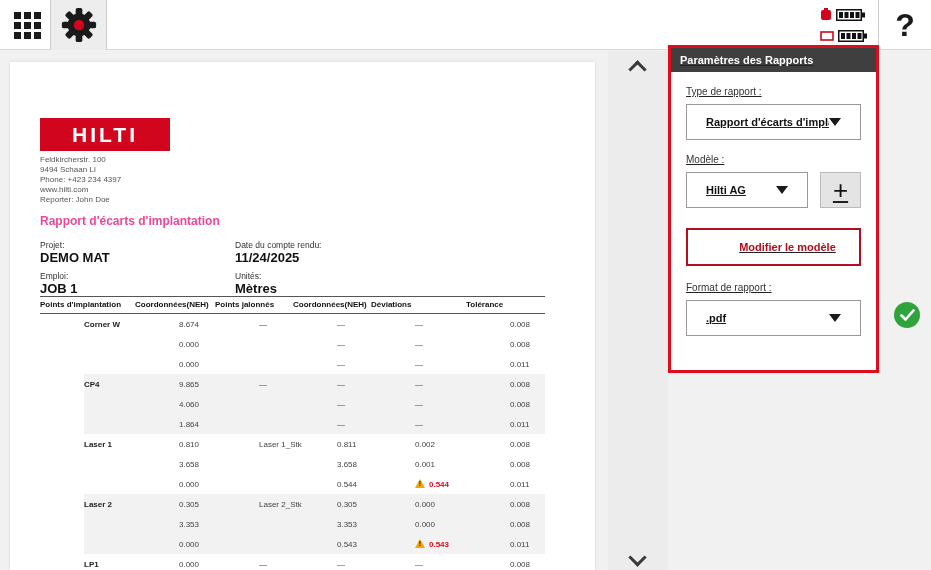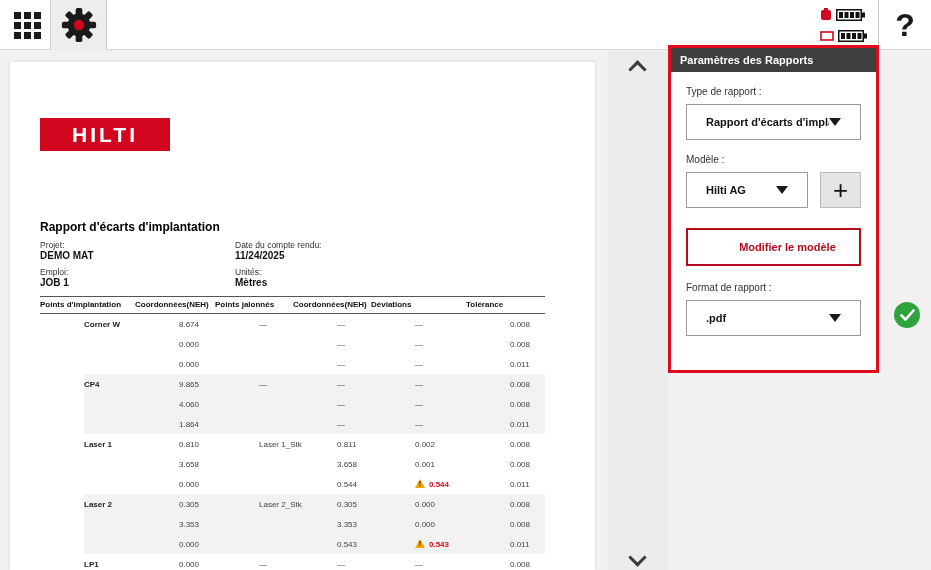--- a/index.html
+++ b/index.html
@@ -13,47 +13,47 @@
   .tb-right { position:absolute; right:0; top:0; height:50px; display:flex; align-items:center; }
   .battery-group { display:flex; flex-direction:column; gap:5px; padding-right:10px; }
   .batt-row { display:flex; align-items:center; gap:4px; }
   .tb-sep { width:1px; height:50px; background:#ccc; }
   .help-btn { width:52px; text-align:center; font-size:32px; font-weight:bold; color:#1a1a1a; cursor:pointer; }
 
   
   .doc { position:absolute; left:10px; top:62px; width:585px; height:508px; background:#fff; box-shadow:0 0 3px rgba(0,0,0,0.12); overflow:hidden; }
   .logo { position:absolute; left:30px; top:56px; width:130px; height:33px; background:var(--hilti-red); color:#fff; display:flex; align-items:center; justify-content:center; font-weight:bold; font-size:21px; letter-spacing:3px; border:2px solid var(--hilti-red); }
   .addr { position:absolute; left:30px; top:93px; font-size:8px; line-height:10px; color:#555; }
-  .doc-title { position:absolute; left:30px; top:152px; font-size:12px; font-weight:bold; color:#000000;margin-top:6px; }
+  .doc-title { position:absolute; left:30px; top:152px; font-size:12px; font-weight:bold; color:#ec4899; }
   .meta { position:absolute; left:30px; top:174px; width:505px; font-size:8.5px; }
   .meta-col { position:absolute; top:0; }
   .meta-col.c1 { left:0; }
   .meta-col.c2 { left:195px; }
   .meta-label { color:#333; margin-top:4px; }
-  .meta-value { font-weight:bold; font-size:10px; color:#111; margin-bottom:6px; }
+  .meta-value { font-weight:bold; font-size:13px; color:#111; margin-bottom:6px; }
 
   
   .tbl { position:absolute; left:30px; top:234px; width:505px; font-size:8px; }
   .thead { display:grid; grid-template-columns:95px 80px 78px 78px 95px 79px; border-top:1.5px solid #555; border-bottom:1.5px solid #555; font-weight:bold; padding:3px 0 3px 0; line-height:1.25; color:#111; }
   .thead > div { padding-right:6px; }
   .trow { display:grid; grid-template-columns:95px 80px 78px 78px 95px 79px; height:20px; align-items:center; color:#444;margin-left:44px; }
   .trow.shaded { background:#f2f2f2; }
   .trow .cname { font-weight:bold; color:#222; }
   .warn-tri { display:inline-block; width:10px; height:9px; background:#f0a500; clip-path:polygon(50% 0,100% 100%,0 100%); position:relative; margin-right:4px; vertical-align:-1px; }
   .warn-tri::after { content:"!"; position:absolute; left:0; right:0; top:1px; text-align:center; font-size:7px; font-weight:bold; color:#222; }
   .dev-bad { color:var(--warn-red); font-weight:bold; }
 
   
   .scroll-strip { position:absolute; left:608px; top:51px; width:60px; height:519px; background:#ececec; }
   .chev { position:absolute; left:23px; width:13px; height:13px; border-top:3px solid #3a3a3a; border-right:3px solid #3a3a3a; cursor:pointer; }
   .chev.up { top:12px; transform:rotate(-45deg); }
   .chev.down { bottom:6px; transform:rotate(135deg); }
 
   
-  .panel { position:absolute; left:668px; top:45px; width:211px; height:328px; background:#fff; border:3px solid var(--warn-red); }
+  .panel { position:absolute; left:668px; top:45px; width:211px; height:328px; background:#fff; border:3px solid var(--warn-red);text-decoration:underline; }
   .panel-header { background:#3f3f3f; color:#fff; font-weight:bold; font-size:11px; padding:6px 9px; }
   .panel-body { padding:14px 15px 0 15px; }
   .p-label { font-size:10px; color:#333; margin-bottom:7px; }
   .dropdown { height:36px; border:1px solid #999; background:#fff; display:flex; align-items:center; padding:0 19px; font-size:11px; font-weight:bold; color:#111; cursor:pointer; margin-bottom:14px; }
   .dropdown .dd-text { flex:1; white-space:nowrap; overflow:hidden; }
   .caret { width:0; height:0; border-left:6px solid transparent; border-right:6px solid transparent; border-top:8px solid #1a1a1a; }
   .model-row { display:flex; gap:12px; margin-bottom:20px; }
   .model-row .dropdown { flex:1; margin-bottom:0; }
   .plus-btn { width:41px; height:36px; background:#e4e4e4; border:1px solid #bbb; font-size:26px; font-weight:400; color:#111; display:flex; align-items:center; justify-content:center; cursor:pointer; line-height:1; }
   .modify-btn { width:100%; height:38px; background:#fff; border:2px solid #b50d1e; color:#b50d1e; font-weight:bold; font-size:11px; display:flex; align-items:center; justify-content:center; cursor:pointer; margin-bottom:16px; font-family:"Liberation Sans", sans-serif;padding-left:28px; }
@@ -122,20 +122,27 @@
         </svg>
       </div>
     </div>
     <div class="tb-sep"></div>
     <div class="help-btn">?</div>
   </div>
 </div>
 
 <div class="doc">
   <div class="logo">HILTI</div>
+  <div class="addr">
+    <div>Feldkircherstr. 100</div>
+    <div>9494 Schaan LI</div>
+    <div>Phone: +423 234 4397</div>
+    <div>www.hilti.com</div>
+    <div>Reporter: John Doe</div>
+  </div>
   <div class="doc-title">Rapport d'écarts d'implantation</div>
   <div class="meta">
     <div class="meta-col c1">
       <div class="meta-label">Projet:</div>
       <div class="meta-value">DEMO MAT</div>
       <div class="meta-label">Emploi:</div>
       <div class="meta-value">JOB 1</div>
     </div>
     <div class="meta-col c2">
       <div class="meta-label">Date du compte rendu:</div>

